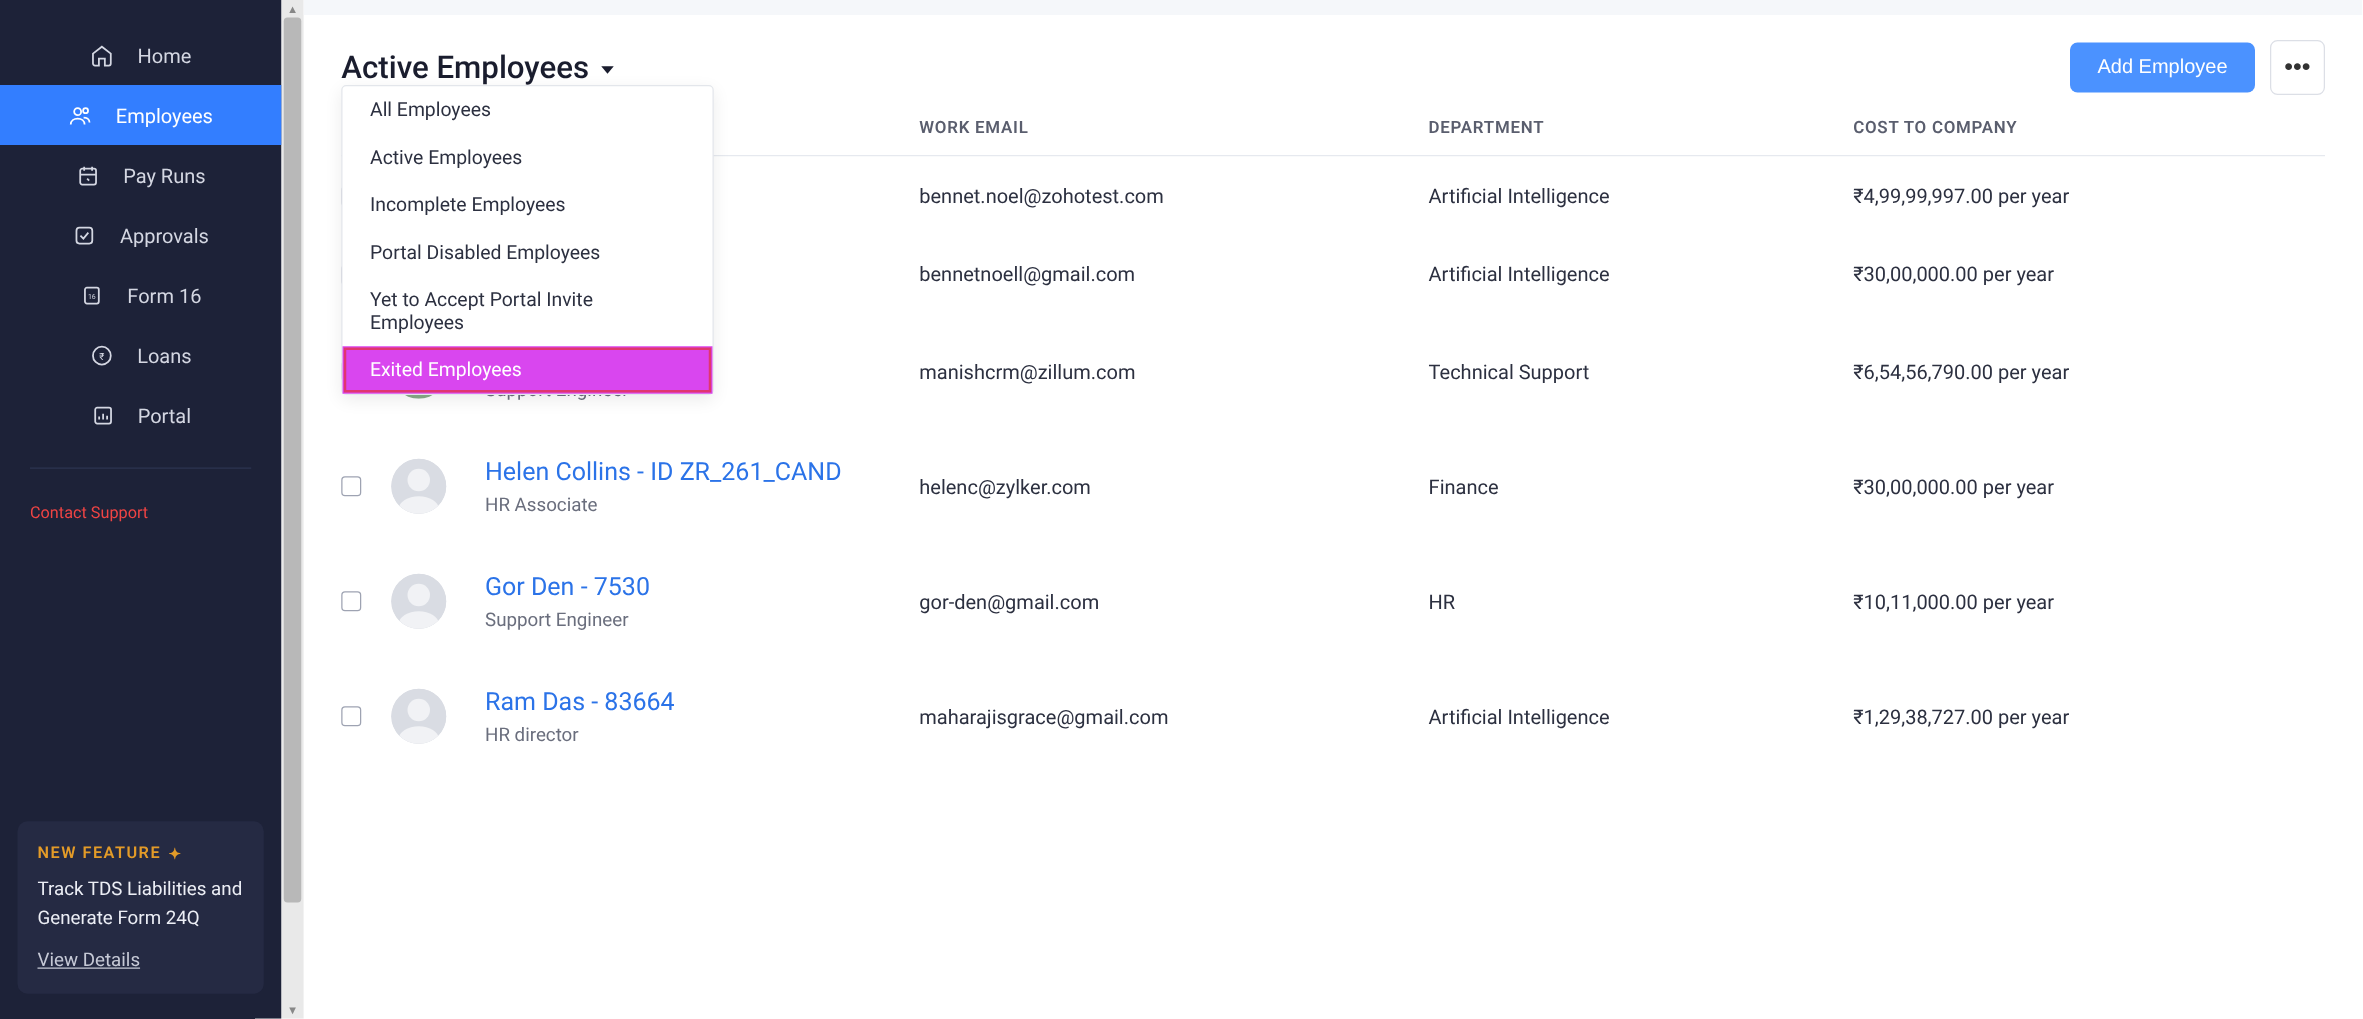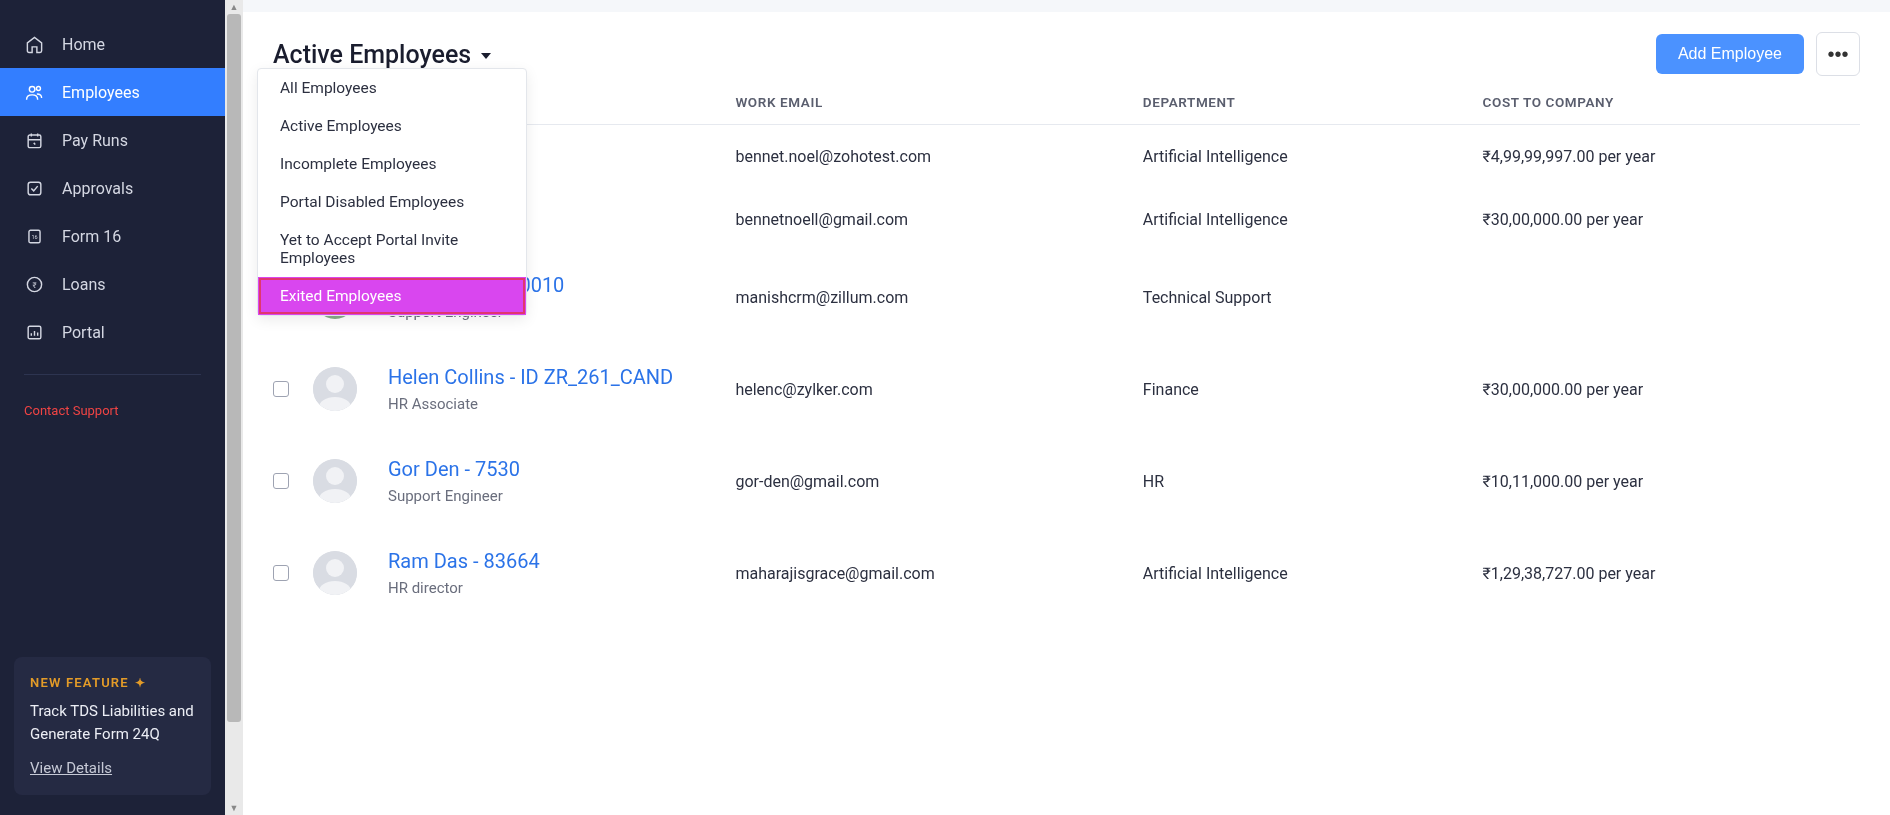--- a/index.html
+++ b/index.html
@@ -19,20 +19,21 @@
 .sidebar-nav { padding-top: 20px; flex: 1; }
 
 .sidebar-item {
   display: flex;
   align-items: center;
   padding: 14px 24px;
   gap: 18px;
   cursor: pointer;
   font-size: 16px;
   color: #d4d7e2;
+  justify-content: center;
 }
 
 .sidebar-item.active {
   background: #337eff;
   color: #fff;
 }
 
 .sidebar-item .icon {
   width: 20px;
   height: 20px;
@@ -170,22 +171,22 @@
   align-items: center;
   justify-content: center;
   cursor: pointer;
   font-size: 20px;
   color: #333;
 }
 
 .dropdown {
   position: absolute;
   top: 68px;
-  left: 14px;
-  width: 270px;
+  left: 30px;
+  width: 298px;
   background: #fff;
   border: 1px solid #e3e6eb;
   border-radius: 4px;
   box-shadow: 0 4px 14px rgba(0,0,0,0.08);
   z-index: 100;
 }
 
 .dropdown-item {
   padding: 10px 22px;
   font-size: 15.5px;
@@ -450,20 +451,21 @@
         <div class="checkbox"></div>
         <div class="avatar">
             <div class="avatar-photo"></div>
           </div>
         <div>
           <div class="emp-name">Manish Patel - 0010</div>
           <div class="emp-role">Support Engineer</div>
         </div>
         <div class="cell-text cell-email">manishcrm@zillum.com</div>
         <div class="cell-text">Technical Support</div>
+        <div class="cell-text">₹6,54,56,790.00 per year</div>
       </div>
 
       <div class="table-row">
         <div class="checkbox"></div>
         <div class="avatar">
             <div class="avatar-placeholder"></div>
           </div>
         <div>
           <div class="emp-name">Helen Collins - ID ZR_261_CAND</div>
           <div class="emp-role">HR Associate</div>

